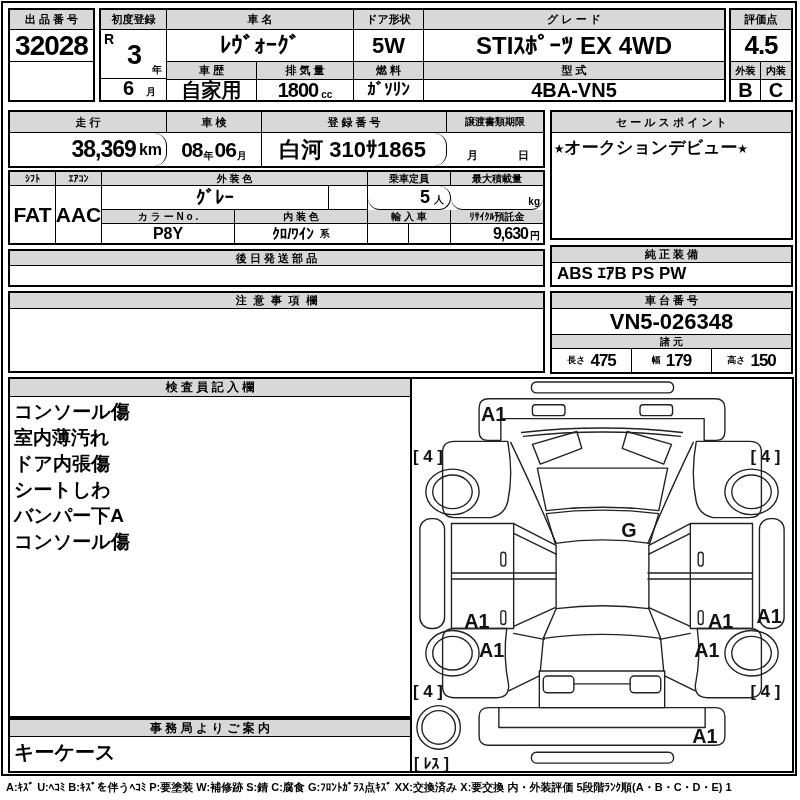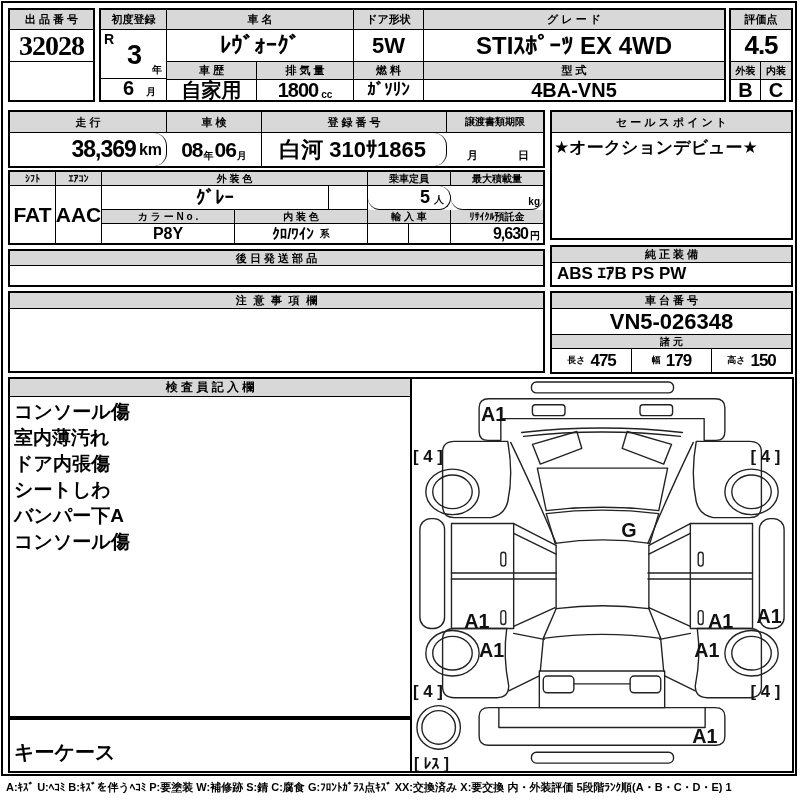--- a/index.html
+++ b/index.html
@@ -21,21 +21,21 @@
   .frame{position:absolute;left:1px;top:1px;width:796px;height:775px;border:2px solid #000;box-sizing:border-box;}
 </style>
 </head>
 <body>
 
 <div class="page">
   <div class="frame"></div>
 
   <div class="box" style="left:8px;top:8px;width:87px;height:94px;">
     <div class="abs hd bB" style="left:0;top:0;width:83px;height:20px;font-size:11px;">出 品 番 号</div>
-    <div class="abs v bB num" style="left:0;top:20px;width:83px;height:32px;font-size:28px;font-family:Liberation Serif, serif;">32028</div>
+    <div class="abs v bB num" style="left:0;top:20px;width:83px;height:32px;font-size:28px;">32028</div>
     <div class="abs" style="left:0;top:52px;width:83px;height:38px;"></div>
   </div>
 
   <div class="box" style="left:99px;top:8px;width:627px;height:94px;">
 
     <div class="abs hd bR bB" style="left:0;top:0;width:66px;height:20px;font-size:11px;">初度登録</div>
     <div class="abs bR bB" style="left:0;top:20px;width:66px;height:49px;">
       <span class="abs" style="left:3px;top:1px;font-size:14px;font-weight:bold;">R</span>
       <span class="abs" style="left:26px;top:10px;font-size:27px;font-weight:bold;">3</span>
       <span class="abs" style="right:4px;bottom:1px;font-size:10px;font-weight:bold;">年</span>
@@ -92,21 +92,21 @@
     <div class="abs v vr bR" style="left:252px;top:21px;width:185px;height:33px;font-size:22px;padding-right:20px;">白河 310ｻ1865</div>
     <div class="abs hd bB" style="left:437px;top:0;width:96px;height:21px;font-size:10px;">譲渡書類期限</div>
     <div class="abs" style="left:437px;top:21px;width:96px;height:33px;">
       <span class="abs" style="left:20px;bottom:3px;font-size:11px;font-weight:bold;">月</span>
       <span class="abs" style="right:14px;bottom:3px;font-size:11px;font-weight:bold;">日</span>
     </div>
   </div>
 
   <div class="box" style="left:550px;top:110px;width:243px;height:130px;">
     <div class="abs hd bB" style="left:0;top:0;width:239px;height:21px;font-size:11px;">セ ー ル ス ポ イ ン ト</div>
-    <div class="abs vl" style="left:0;top:21px;width:239px;height:105px;font-size:17px;font-weight:bold;padding:3px 2px;display:flex;align-items:flex-start;">★オークションデビュー★</div>
+    <div class="abs vl" style="left:0;top:21px;width:239px;height:105px;font-size:17px;font-weight:bold;padding:3px 2px;display:flex;align-items:flex-start;font-family:Liberation Mono, monospace;">★オークションデビュー★</div>
   </div>
 
   <div class="box" style="left:8px;top:170px;width:537px;height:75px;">
     <div class="abs hd bR bB" style="left:0;top:0;width:46px;height:14px;font-size:10px;">ｼﾌﾄ</div>
     <div class="abs v bR" style="left:0;top:14px;width:46px;height:57px;font-size:21px;">FAT</div>
     <div class="abs hd bR bB" style="left:46px;top:0;width:46px;height:14px;font-size:10px;">ｴｱｺﾝ</div>
     <div class="abs v bR" style="left:46px;top:14px;width:46px;height:57px;font-size:21px;">AAC</div>
 
     <div class="abs hd bR bB" style="left:92px;top:0;width:266px;height:14px;font-size:10px;">外 装 色</div>
     <div class="abs v bR bB" style="left:92px;top:14px;width:227px;height:24px;font-size:19px;">ｸﾞﾚｰ</div>
@@ -176,20 +176,21 @@
       <div>コンソール傷</div>
       <div>室内薄汚れ</div>
       <div>ドア内張傷</div>
       <div>シートしわ</div>
       <div>バンパー下A</div>
       <div>コンソール傷</div>
     </div>
   </div>
 
   <div class="box" style="left:8px;top:718px;width:404px;height:55px;">
+    <div class="abs hd bB" style="left:0;top:0;width:400px;height:17px;font-size:12px;">事 務 局 よ り ご 案 内</div>
     <div class="abs vl" style="left:0;top:17px;width:400px;height:34px;display:flex;align-items:flex-start;font-size:20px;font-weight:bold;padding:2px 4px;">キーケース</div>
   </div>
 
   <div class="box" style="left:410px;top:377px;width:384px;height:396px;">
     <svg width="380" height="392" viewBox="0 0 385 396" preserveAspectRatio="none">
 
       <rect class="ln" x="121" y="3" width="144" height="11" rx="5"></rect>
 
       <path class="ln" d="M78,20 H307 Q317,20 317,29 V53 Q317,62 308,62 H296 V40 H90 V62 H77 Q68,62 68,53 V29 Q68,20 78,20 Z"></path>
       <rect class="ln" x="122" y="26" width="33" height="11" rx="3"></rect>

